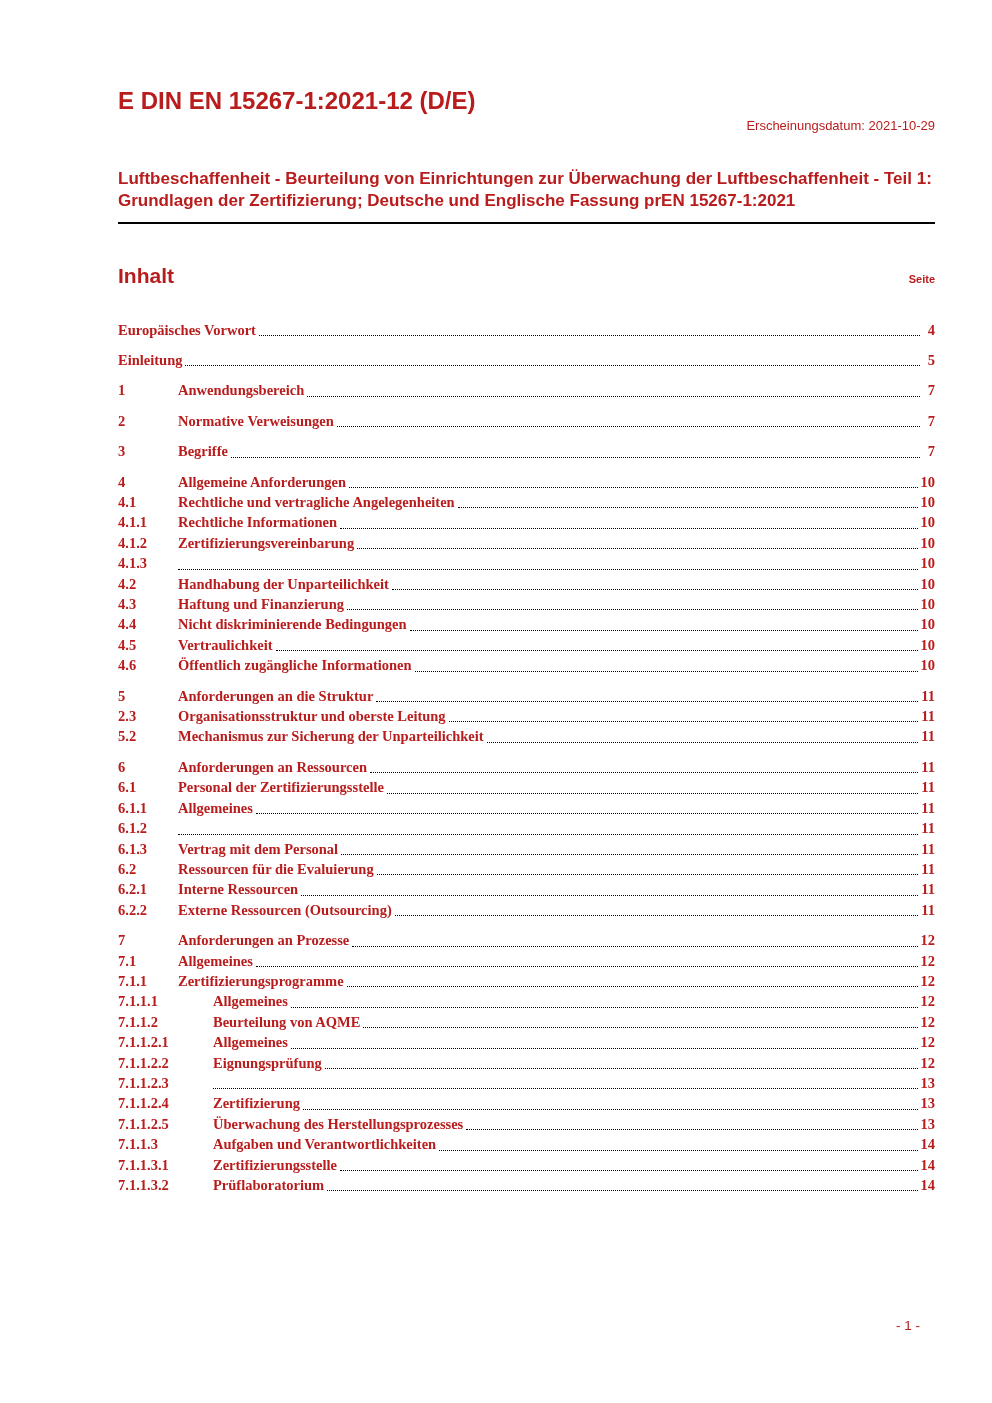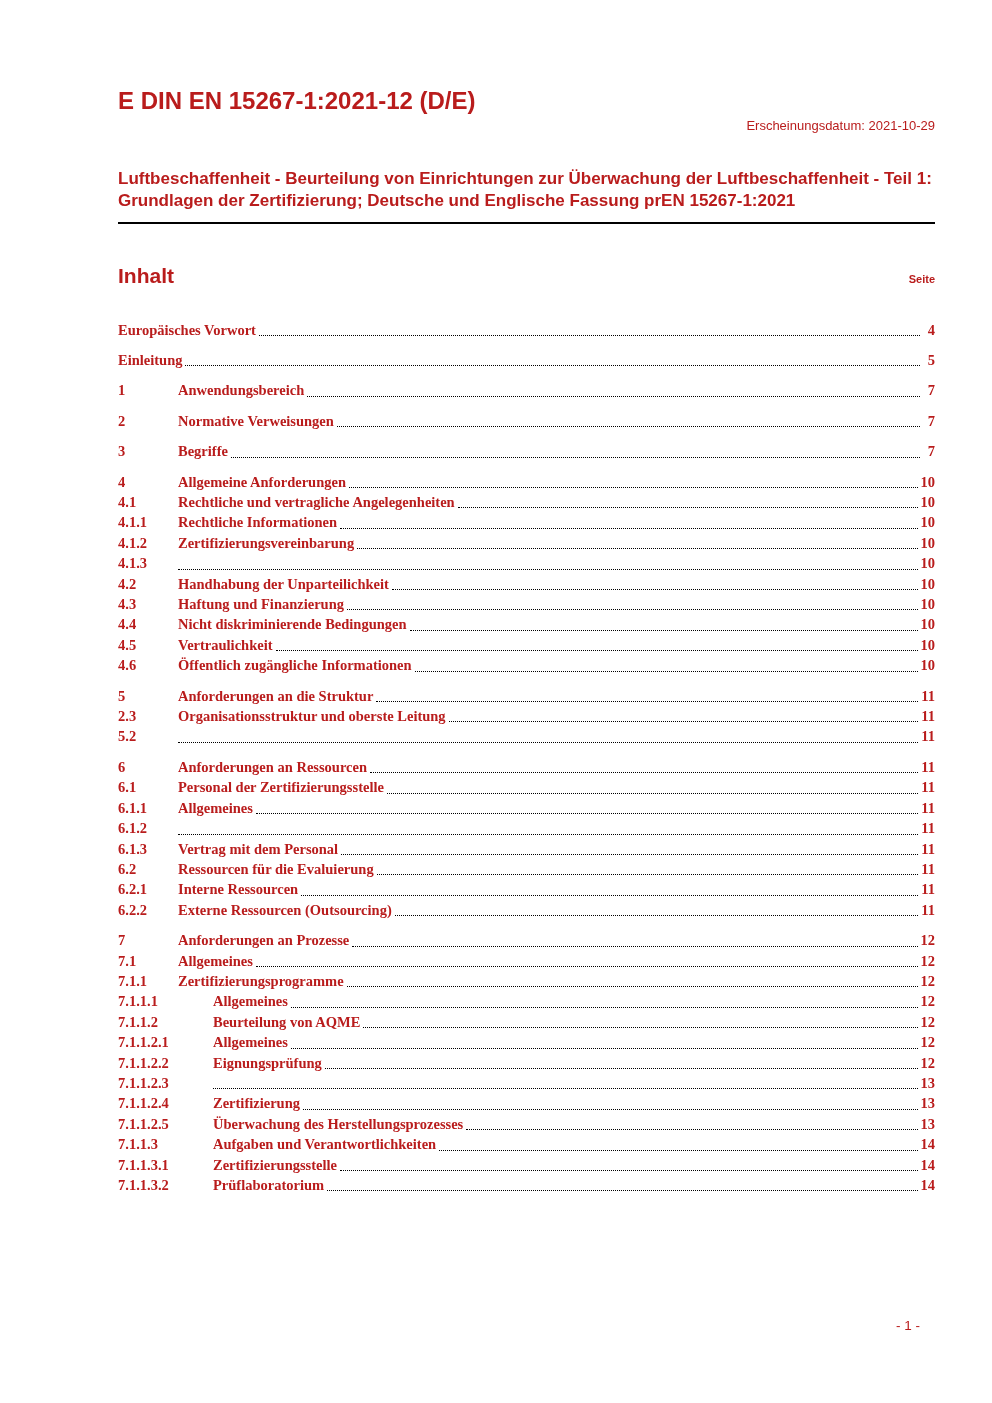--- a/index.html
+++ b/index.html
@@ -160,20 +160,21 @@
           <span class="toc-page">11</span>
         </div>
         <div class="toc-row">
           <span class="toc-num">2.3</span>
           <span class="toc-label">Organisationsstruktur und oberste Leitung</span>
           <span class="toc-dots"></span>
           <span class="toc-page">11</span>
         </div>
         <div class="toc-row">
           <span class="toc-num">5.2</span>
+          <span class="toc-label">Mechanismus zur Sicherung der Unparteilichkeit</span>
           <span class="toc-dots"></span>
           <span class="toc-page">11</span>
         </div>
       </div>
       <div class="toc-group">
         <div class="toc-row">
           <span class="toc-num">6</span>
           <span class="toc-label">Anforderungen an Ressourcen</span>
           <span class="toc-dots"></span>
           <span class="toc-page">11</span>

